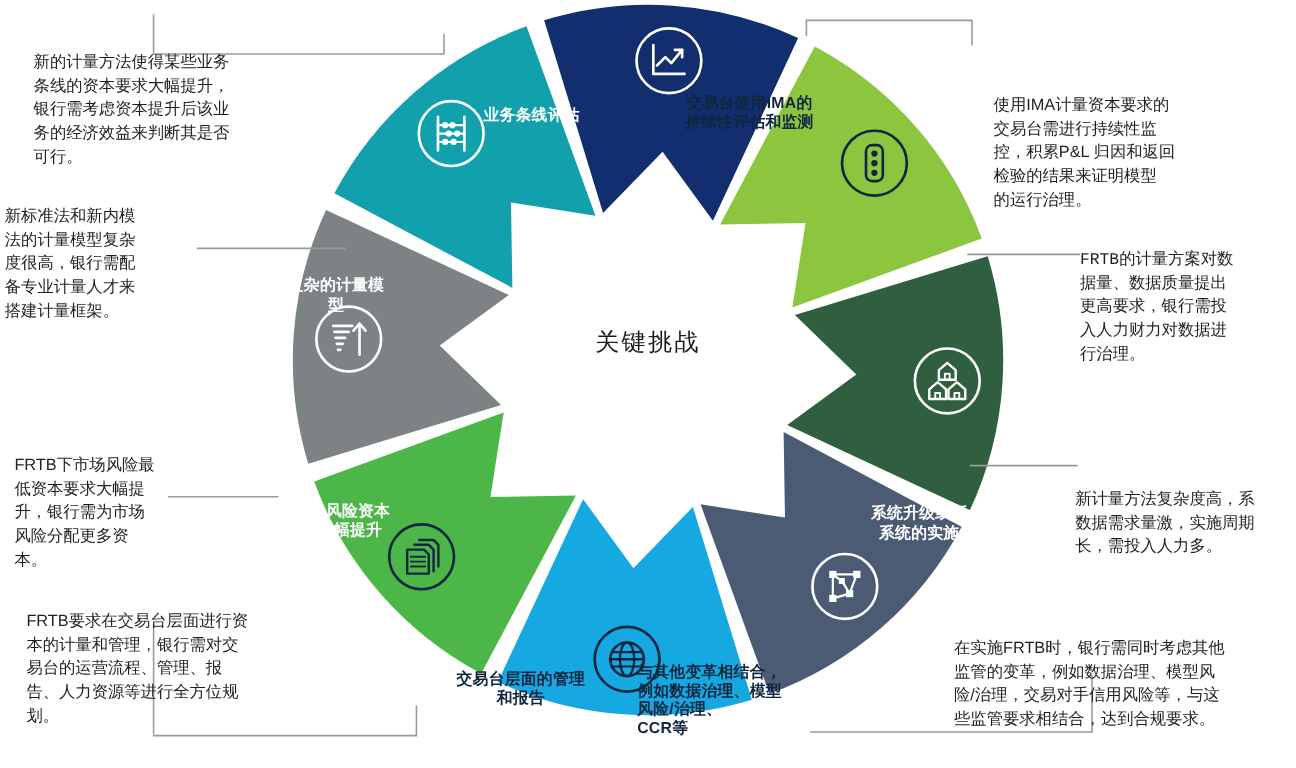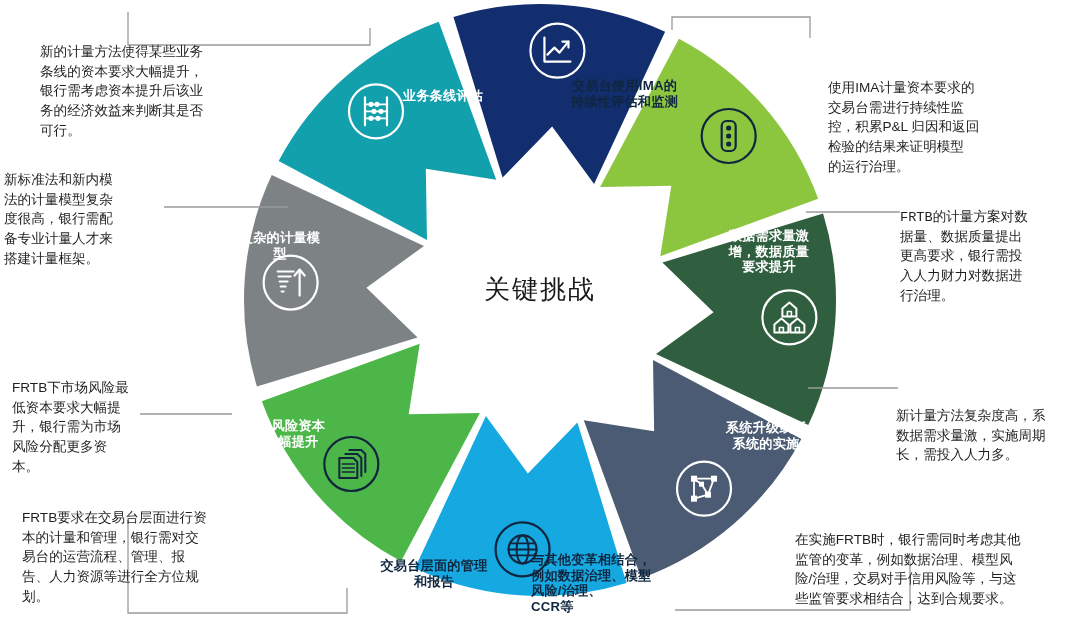--- a/index.html
+++ b/index.html
@@ -21,21 +21,21 @@
     letter-spacing:.2px;
     white-space:pre-line;
     pointer-events:none;
   }
   .seg-label.dark{color:#10263f;}
 
   .center-title{
     position:absolute;
     left:420px;top:272px;width:240px;
     text-align:center;
-    font-size:26px;
+    font-size:20px;
     color:#1a1a1a;
     letter-spacing:2px;
   }
 
   .note{
     position:absolute;
     font-size:13.6px;
     line-height:1.45;
     color:#1f1f1f;
     white-space:pre-line;
@@ -162,37 +162,34 @@
           </g>
         </g>
       </g>
   </svg>
 
   <div class="center-title">关键挑战</div>
 
   <div class="seg-label" style="left:368px;top:88px;width:150px;">业务条线评估</div>
   <div class="seg-label dark" style="left:537px;top:78px;width:175px;">交易台使用IMA的
 持续性评估和监测</div>
-  <div class="seg-label" style="left:700px;top:228px;width:138px;">数据需求量激
-增，数据质量
-要求提升</div>
   <div class="seg-label" style="left:697px;top:420px;width:138px;">系统升级或新
 系统的实施</div>
   <div class="seg-label dark" style="left:512px;top:552px;width:170px;text-align:left;margin-left:19px;">与其他变革相结合，
 例如数据治理、模型
 风险/治理、
 CCR等</div>
   <div class="seg-label dark" style="left:345px;top:558px;width:178px;">交易台层面的管理
 和报告</div>
   <div class="seg-label" style="left:215px;top:418px;width:140px;">市场风险资本
 的大幅提升</div>
   <div class="seg-label" style="left:212px;top:230px;width:136px;">复杂的计量模
 型</div>
 
-  <div class="note left" style="left:28px;top:42px;width:232px;margin-left:12px;">新的计量方法使得某些业务
+  <div class="note left" style="left:28px;top:42px;width:232px;">新的计量方法使得某些业务
 条线的资本要求大幅提升，
 银行需考虑资本提升后该业
 务的经济效益来判断其是否
 可行。</div>
   <div class="note left" style="left:4px;top:170px;width:168px;">新标准法和新内模
 法的计量模型复杂
 度很高，银行需配
 备专业计量人才来
 搭建计量框架。</div>
   <div class="note left" style="left:12px;top:378px;width:166px;">FRTB下市场风险最

